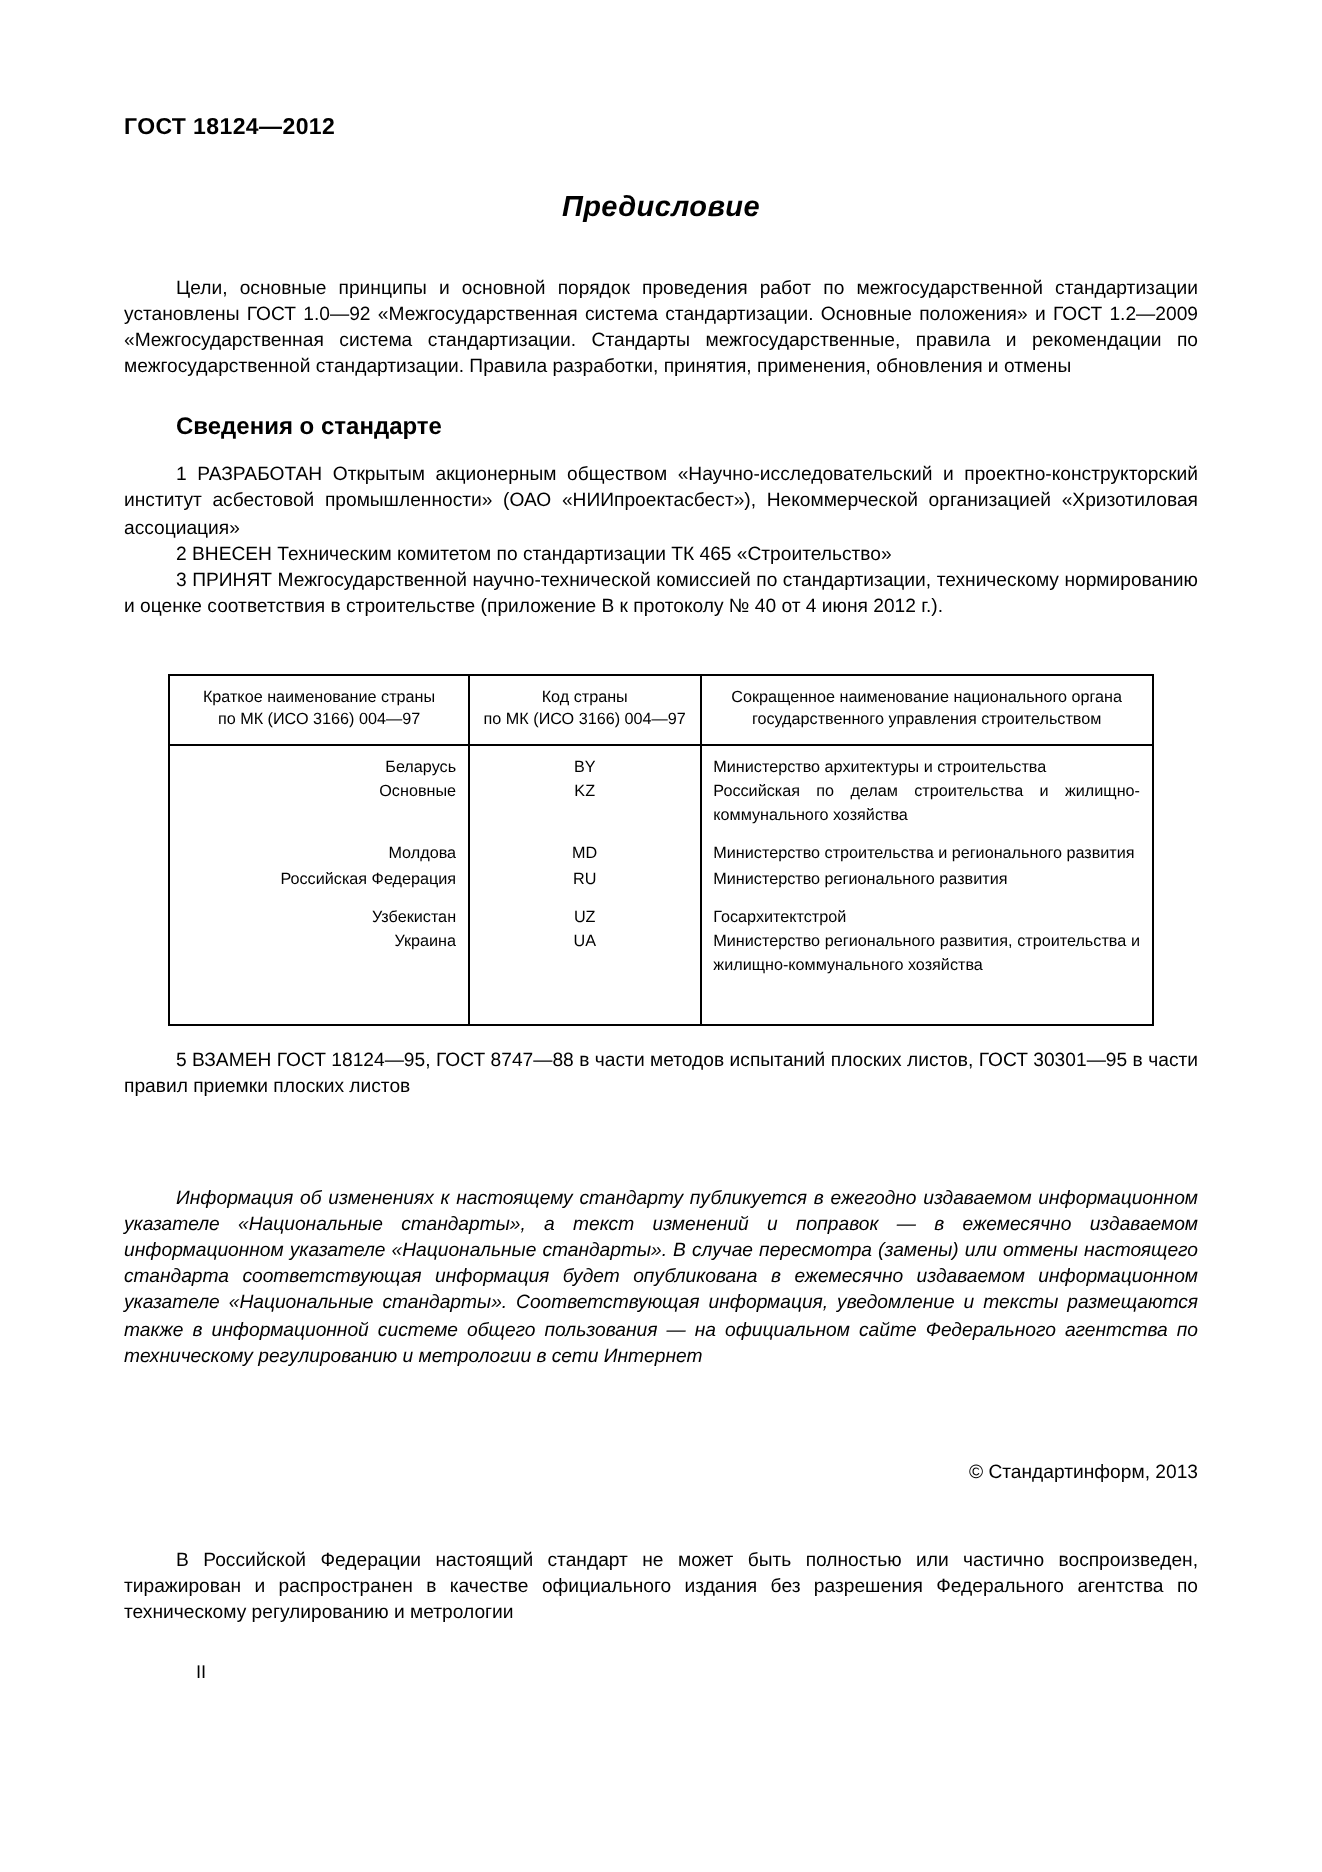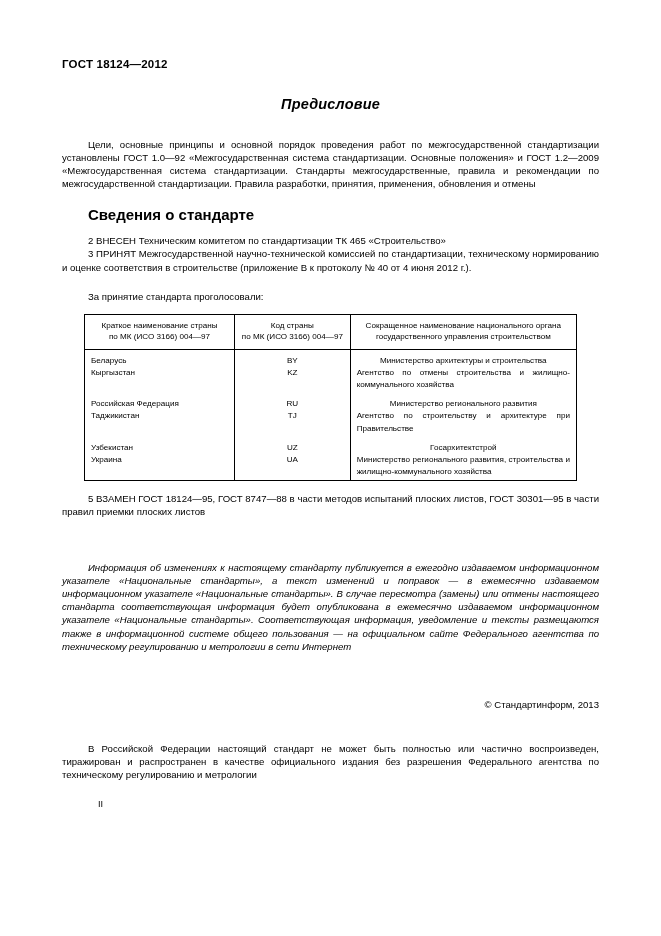--- a/index.html
+++ b/index.html
@@ -40,21 +40,21 @@
   }
   p.body-text {
     font-size: 9.6px;
     line-height: 13.1px;
     text-align: justify;
     margin: 0;
     text-indent: 26px;
     hyphens: none;
   }
   .section-head {
-    font-size: 15px;
+    font-size: 12px;
     font-weight: bold;
     margin: 16px 0 0 0;
     text-indent: 26px;
   }
   .gap-sm { height: 11px; }
   .gap-md { height: 16px; }
 
   
   .vote-table-wrap {
     margin: 11px 0 0 0;
@@ -88,26 +88,26 @@
   }
   table.vote-table tbody td {
     line-height: 12.2px;
     padding: 0 6px;
   }
   table.vote-table tbody tr.spacer td {
     height: 7px;
     line-height: 7px;
     font-size: 1px;
   }
-  td.c-country { text-align: left; padding-left: 8px; }
+  td.c-country { text-align: right; padding-left: 8px; }
   td.c-code { text-align: center; }
-  td.c-organ { text-align: center; padding-left: 9px; }
+  td.c-organ { text-align: left; padding-left: 9px; }
   td.c-organ.just { text-align: justify; text-align-last: left; }
   tbody tr.first-row td { padding-top: 5px; }
-  tbody tr.last-row td { padding-bottom: 2px; }
+  tbody tr.last-row td { padding-bottom: 23px; }
 
   
   p.notice {
     font-size: 9.6px;
     line-height: 13.2px;
     font-style: italic;
     text-align: justify;
     margin: 0;
     text-indent: 26px;
   }
@@ -131,26 +131,26 @@
   <div class="doc-header">ГОСТ 18124—2012</div>
 
   <h1 class="doc-title">Предисловие</h1>
 
   <p class="body-text">Цели, основные принципы и основной порядок проведения работ по межгосударственной стандартизации установлены ГОСТ 1.0—92 «Межгосударственная система стандартизации. Основные положения» и ГОСТ 1.2—2009 «Межгосударственная система стандартизации. Стандарты межгосударственные, правила и рекомендации по межгосударственной стандартизации. Правила разработки, принятия, применения, обновления и отмены</p>
 
   <div class="section-head">Сведения о стандарте</div>
 
   <div class="gap-sm"></div>
 
+  <p class="body-text">1  РАЗРАБОТАН Открытым акционерным обществом «Научно-исследовательский и проектно-конструкторский институт асбестовой промышленности» (ОАО «НИИпроектасбест»), Некоммерческой организацией «Хризотиловая ассоциация»</p>
   <p class="body-text">2  ВНЕСЕН Техническим комитетом по стандартизации ТК 465 «Строительство»</p>
   <p class="body-text">3  ПРИНЯТ Межгосударственной научно-технической комиссией по стандартизации, техническому нормированию и оценке соответствия в строительстве (приложение В к протоколу № 40 от 4 июня 2012 г.).</p>
 
   <div class="gap-md"></div>
 
-  <p class="body-text">За принятие стандарта проголосовали:</p>
 
   <div class="vote-table-wrap">
     <table class="vote-table vt-outer">
       <colgroup>
         <col style="width:30.5%">
         <col style="width:23.5%">
         <col style="width:46%">
       </colgroup>
       <thead>
         <tr>
@@ -168,38 +168,38 @@
           </th>
         </tr>
       </thead>
       <tbody>
         <tr class="first-row">
           <td class="c-country">Беларусь</td>
           <td class="c-code col-div">BY</td>
           <td class="c-organ col-div">Министерство архитектуры и строительства</td>
         </tr>
         <tr>
-          <td class="c-country">Кыргызстан</td>
+          <td class="c-country">Основные</td>
           <td class="c-code col-div">KZ</td>
-          <td class="c-organ col-div just">Агентство по отмены строительства и жилищно-коммунального хозяйства</td>
+          <td class="c-organ col-div just">Российская по делам строительства и жилищно-коммунального хозяйства</td>
         </tr>
         <tr class="spacer">
           <td></td>
             <td class="col-div"></td>
             <td class="col-div"></td>
+        </tr>
+        <tr>
+          <td class="c-country">Молдова</td>
+          <td class="c-code col-div">MD</td>
+          <td class="c-organ col-div">Министерство строительства и регионального развития</td>
         </tr>
         <tr>
           <td class="c-country">Российская Федерация</td>
           <td class="c-code col-div">RU</td>
           <td class="c-organ col-div">Министерство регионального развития</td>
-        </tr>
-        <tr>
-          <td class="c-country">Таджикистан</td>
-          <td class="c-code col-div">TJ</td>
-          <td class="c-organ col-div just">Агентство по строительству и архитектуре при Правительстве</td>
         </tr>
         <tr class="spacer">
           <td></td>
             <td class="col-div"></td>
             <td class="col-div"></td>
         </tr>
         <tr>
           <td class="c-country">Узбекистан</td>
           <td class="c-code col-div">UZ</td>
           <td class="c-organ col-div">Госархитектстрой</td>

